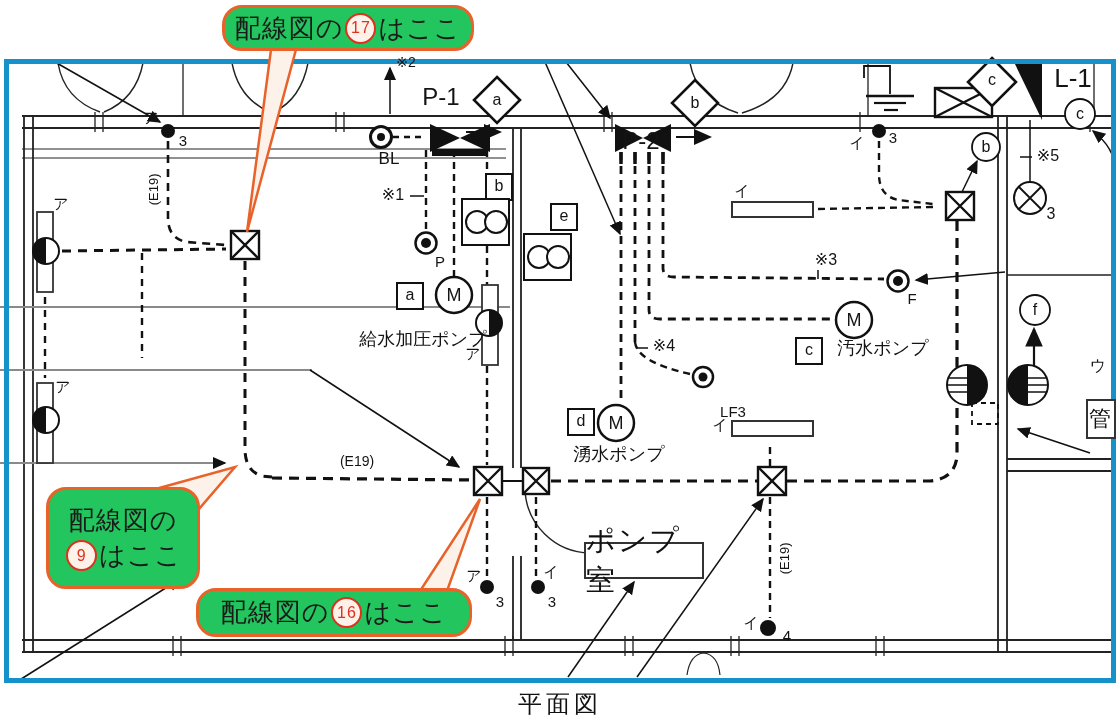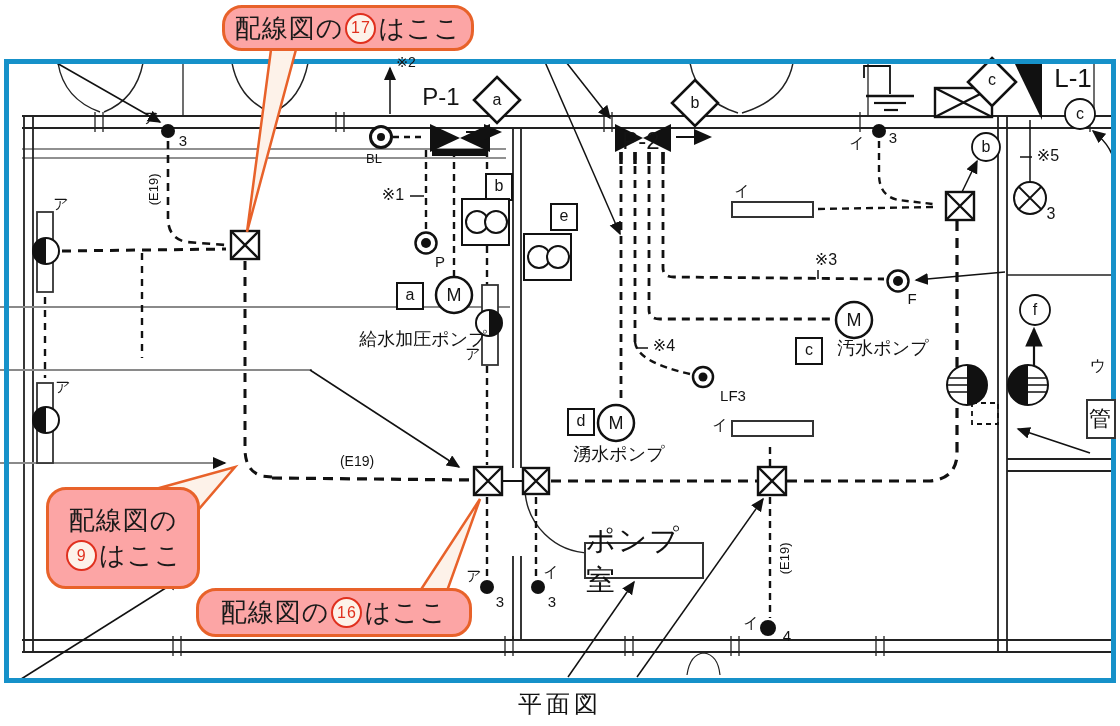--- a/index.html
+++ b/index.html
@@ -7,21 +7,21 @@
          font-family:"Liberation Sans","DejaVu Sans",sans-serif;color:#111;}
   svg{position:absolute;left:0;top:0;}
   #diagram{z-index:1;}
   #frame{position:absolute;left:4px;top:59px;width:1102px;height:614px;
          border:5px solid #1691c9;z-index:2;background:transparent;}
   .dlabel{position:absolute;z-index:3;white-space:nowrap;transform:translate(-50%,-55%);
           color:#141414;line-height:1;}
   .roombox{position:absolute;z-index:3;border:2px solid #333;background:#fff;
            display:flex;align-items:center;justify-content:center;letter-spacing:2px;}
   #overlay{z-index:4;pointer-events:none;}
-  .callout{position:absolute;z-index:5;border:3px solid #e8622a;background:#fca5a5;
+  .callout{position:absolute;z-index:5;border:3px solid #e8622a;background:#22c55e;
            border-radius:20px;display:flex;align-items:center;justify-content:center;
            font-size:26px;color:#1a1a1a;letter-spacing:1px;}
   .callout .cnum{display:inline-flex;width:27px;height:27px;border:2px solid #e0301e;
            border-radius:50%;align-items:center;justify-content:center;font-size:16px;
            color:#e0301e;margin:0 2px;flex:none;background:#fdf2e9;}
   #callout9{flex-direction:column;line-height:1.35;}
   #callout9 .row{display:flex;align-items:center;}
   #caption{position:absolute;z-index:3;transform:translate(-50%,0);font-size:24px;
            letter-spacing:4px;color:#111;}
 </style>
@@ -263,29 +263,29 @@
 
 <div class="callout" id="callout16" style="left:196px;top:588px;width:270px;height:43px;">
   <span>配線図の</span>
   <span class="cnum">16</span>
   <span>はここ</span>
 </div>
 
 <span class="dlabel" style="left: 441px; top: 98px; font-size: 24px;">P-1</span>
     <span class="dlabel" style="left: 641px; top: 99px; font-size: 24px; margin-top: 43px;">P-2</span>
     <span class="dlabel" style="left: 1073px; top: 79px; font-size: 26px;">L-1</span>
-    <span class="dlabel" style="left: 374px; top: 159px; font-size: 13px;">BL</span>
+    <span class="dlabel" style="left: 389px; top: 159px; font-size: 17px;">BL</span>
     <span class="dlabel" style="left: 393px; top: 196px; font-size: 16px;">※1</span>
     <span class="dlabel" style="left: 406px; top: 63px; font-size: 14px;">※2</span>
     <span class="dlabel" style="left: 826px; top: 261px; font-size: 16px;">※3</span>
     <span class="dlabel" style="left: 664px; top: 347px; font-size: 16px;">※4</span>
     <span class="dlabel" style="left: 1048px; top: 157px; font-size: 16px;">※5</span>
     <span class="dlabel" style="left: 440px; top: 262px; font-size: 15px;">P</span>
     <span class="dlabel" style="left: 912px; top: 299px; font-size: 15px;">F</span>
-    <span class="dlabel" style="left: 733px; top: 396px; font-size: 15px;">LF3</span>
+    <span class="dlabel" style="left: 733px; top: 412px; font-size: 15px;">LF3</span>
     <span class="dlabel" style="left: 394px; top: 340px; font-size: 18px; margin-left: 29px;">給水加圧ポンプ</span>
     <span class="dlabel" style="left: 883px; top: 349px; font-size: 18px;">汚水ポンプ</span>
     <span class="dlabel" style="left: 619px; top: 455px; font-size: 18px;">湧水ポンプ</span>
     <span class="dlabel" style="left: 151px; top: 118px; font-size: 15px;">ア</span>
     <span class="dlabel" style="left: 183px; top: 141px; font-size: 15px;">3</span>
     <span class="dlabel" style="left: 857px; top: 143px; font-size: 15px;">イ</span>
     <span class="dlabel" style="left: 893px; top: 138px; font-size: 15px;">3</span>
     <span class="dlabel" style="left: 61px; top: 204px; font-size: 15px;">ア</span>
     <span class="dlabel" style="left: 63px; top: 387px; font-size: 15px;">ア</span>
     <span class="dlabel" style="left: 473px; top: 354px; font-size: 15px;">ア</span>

